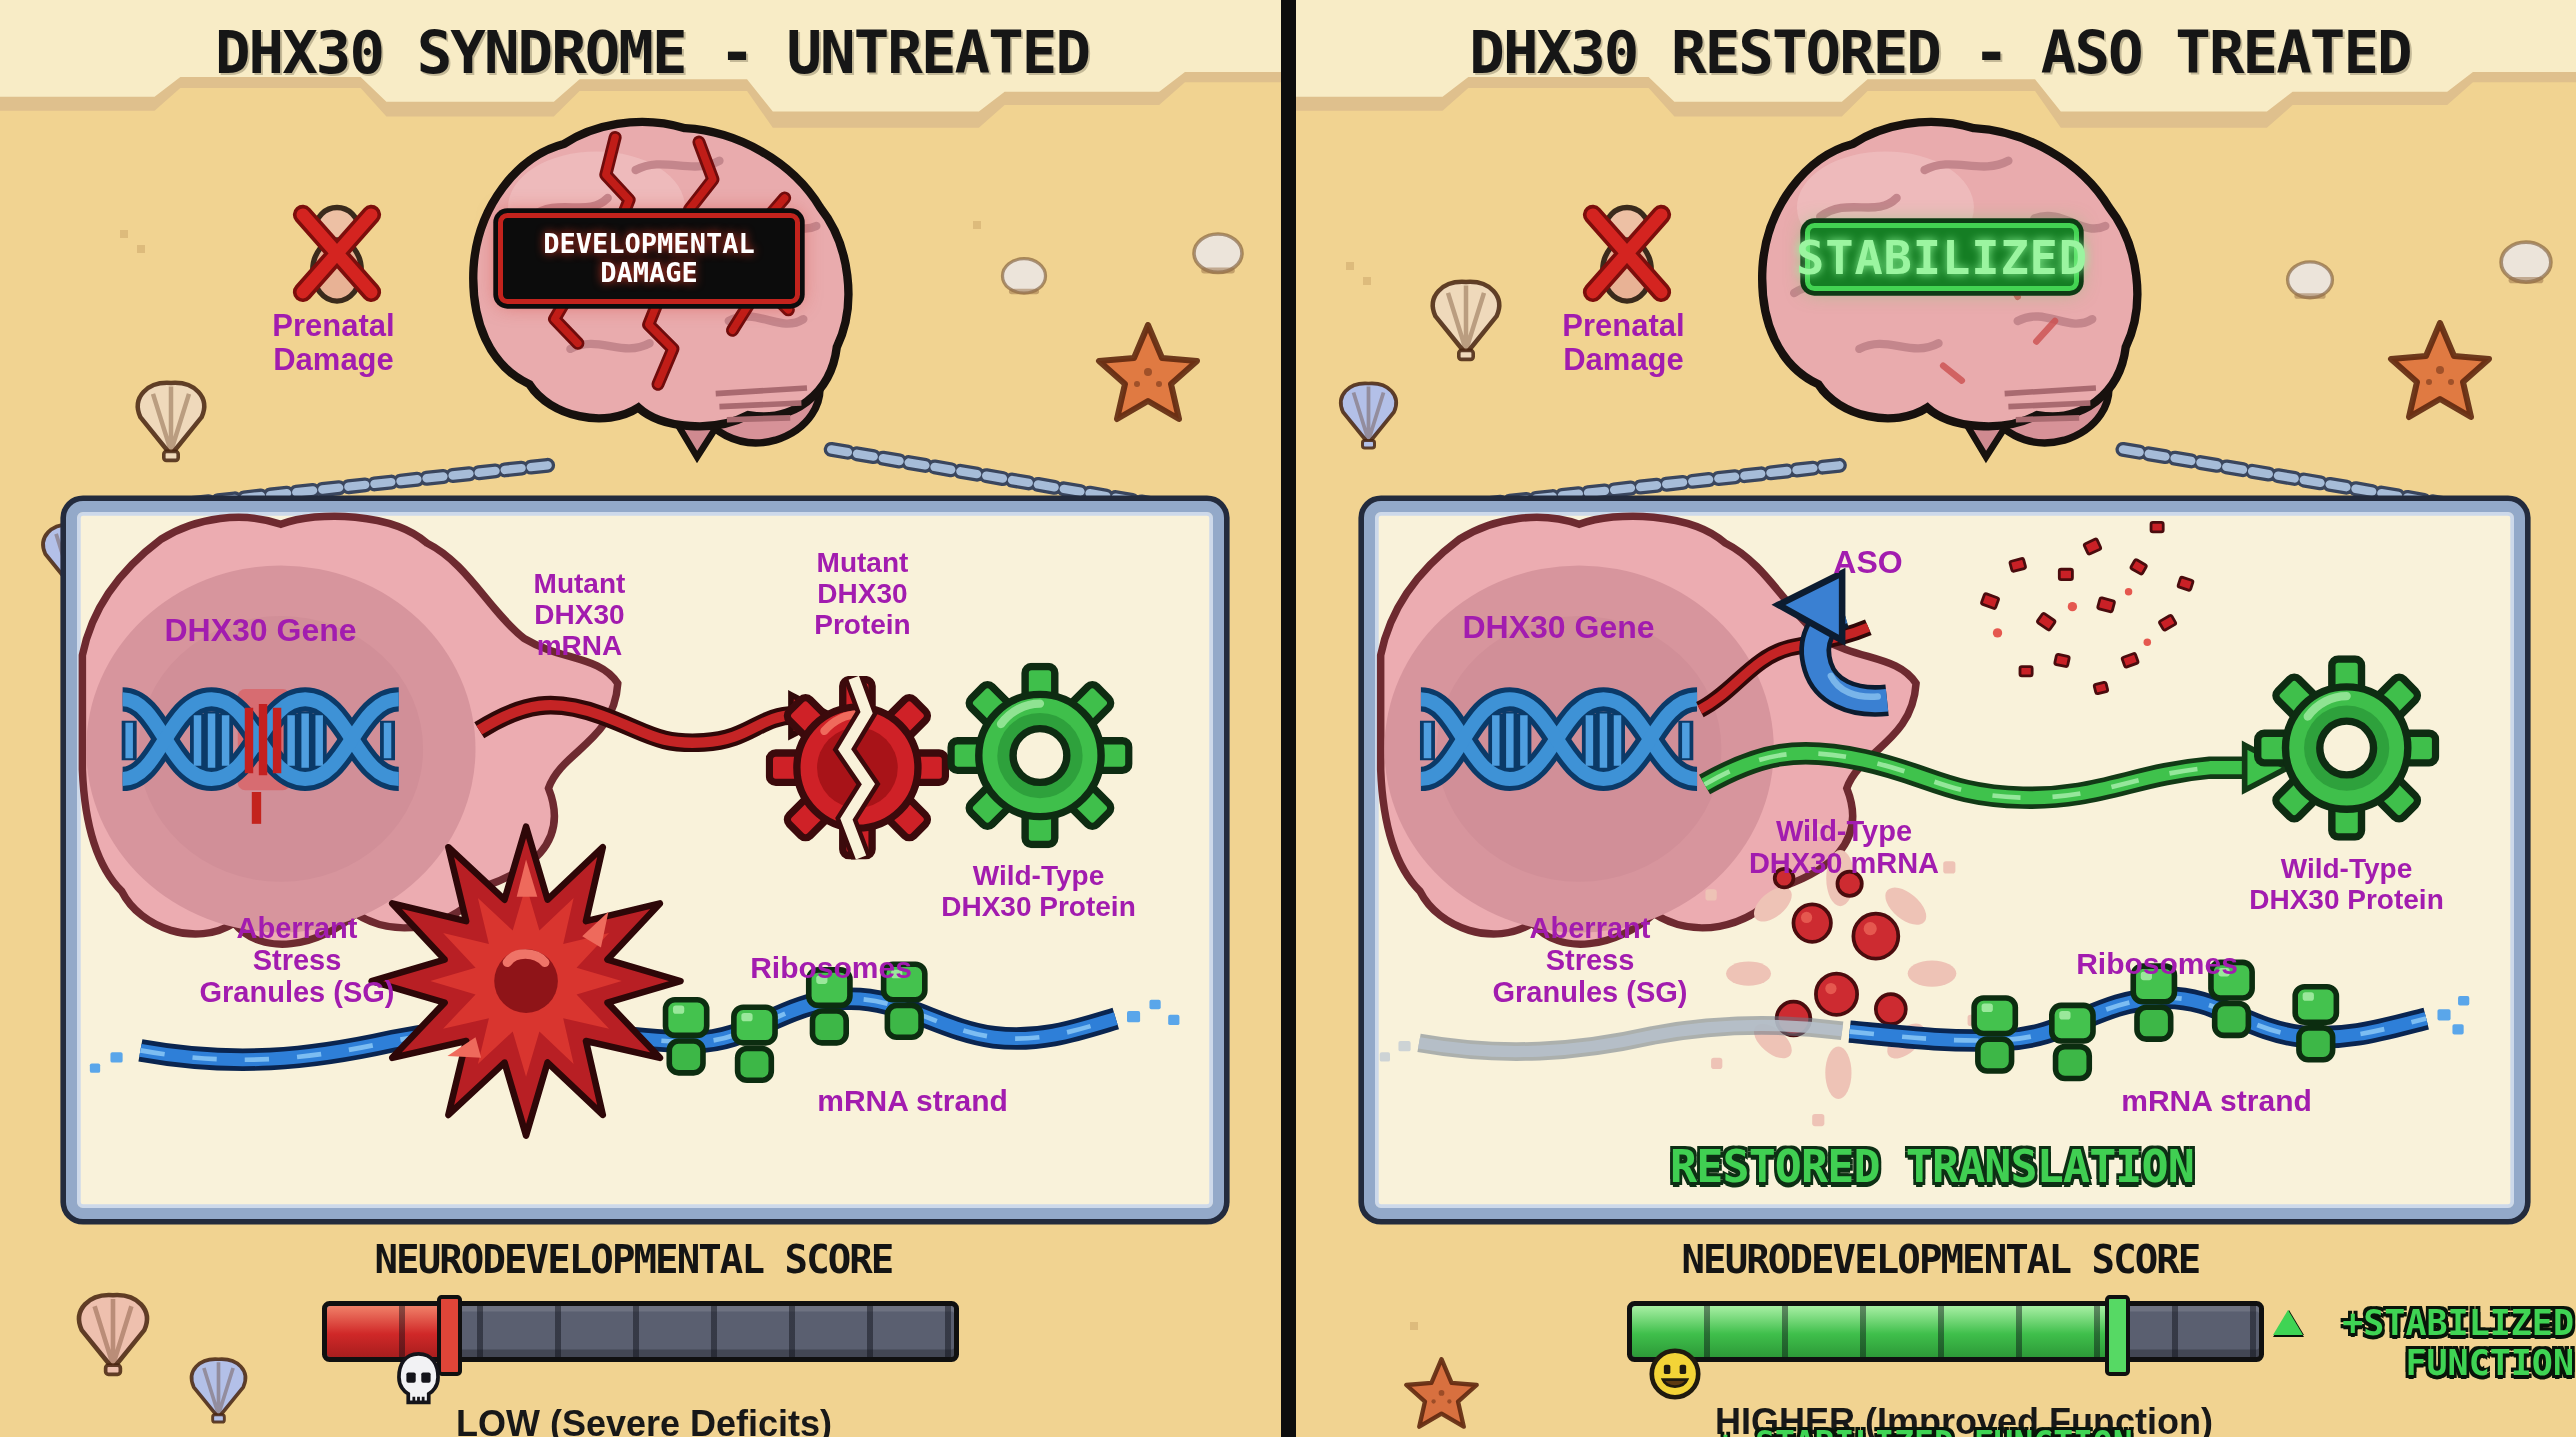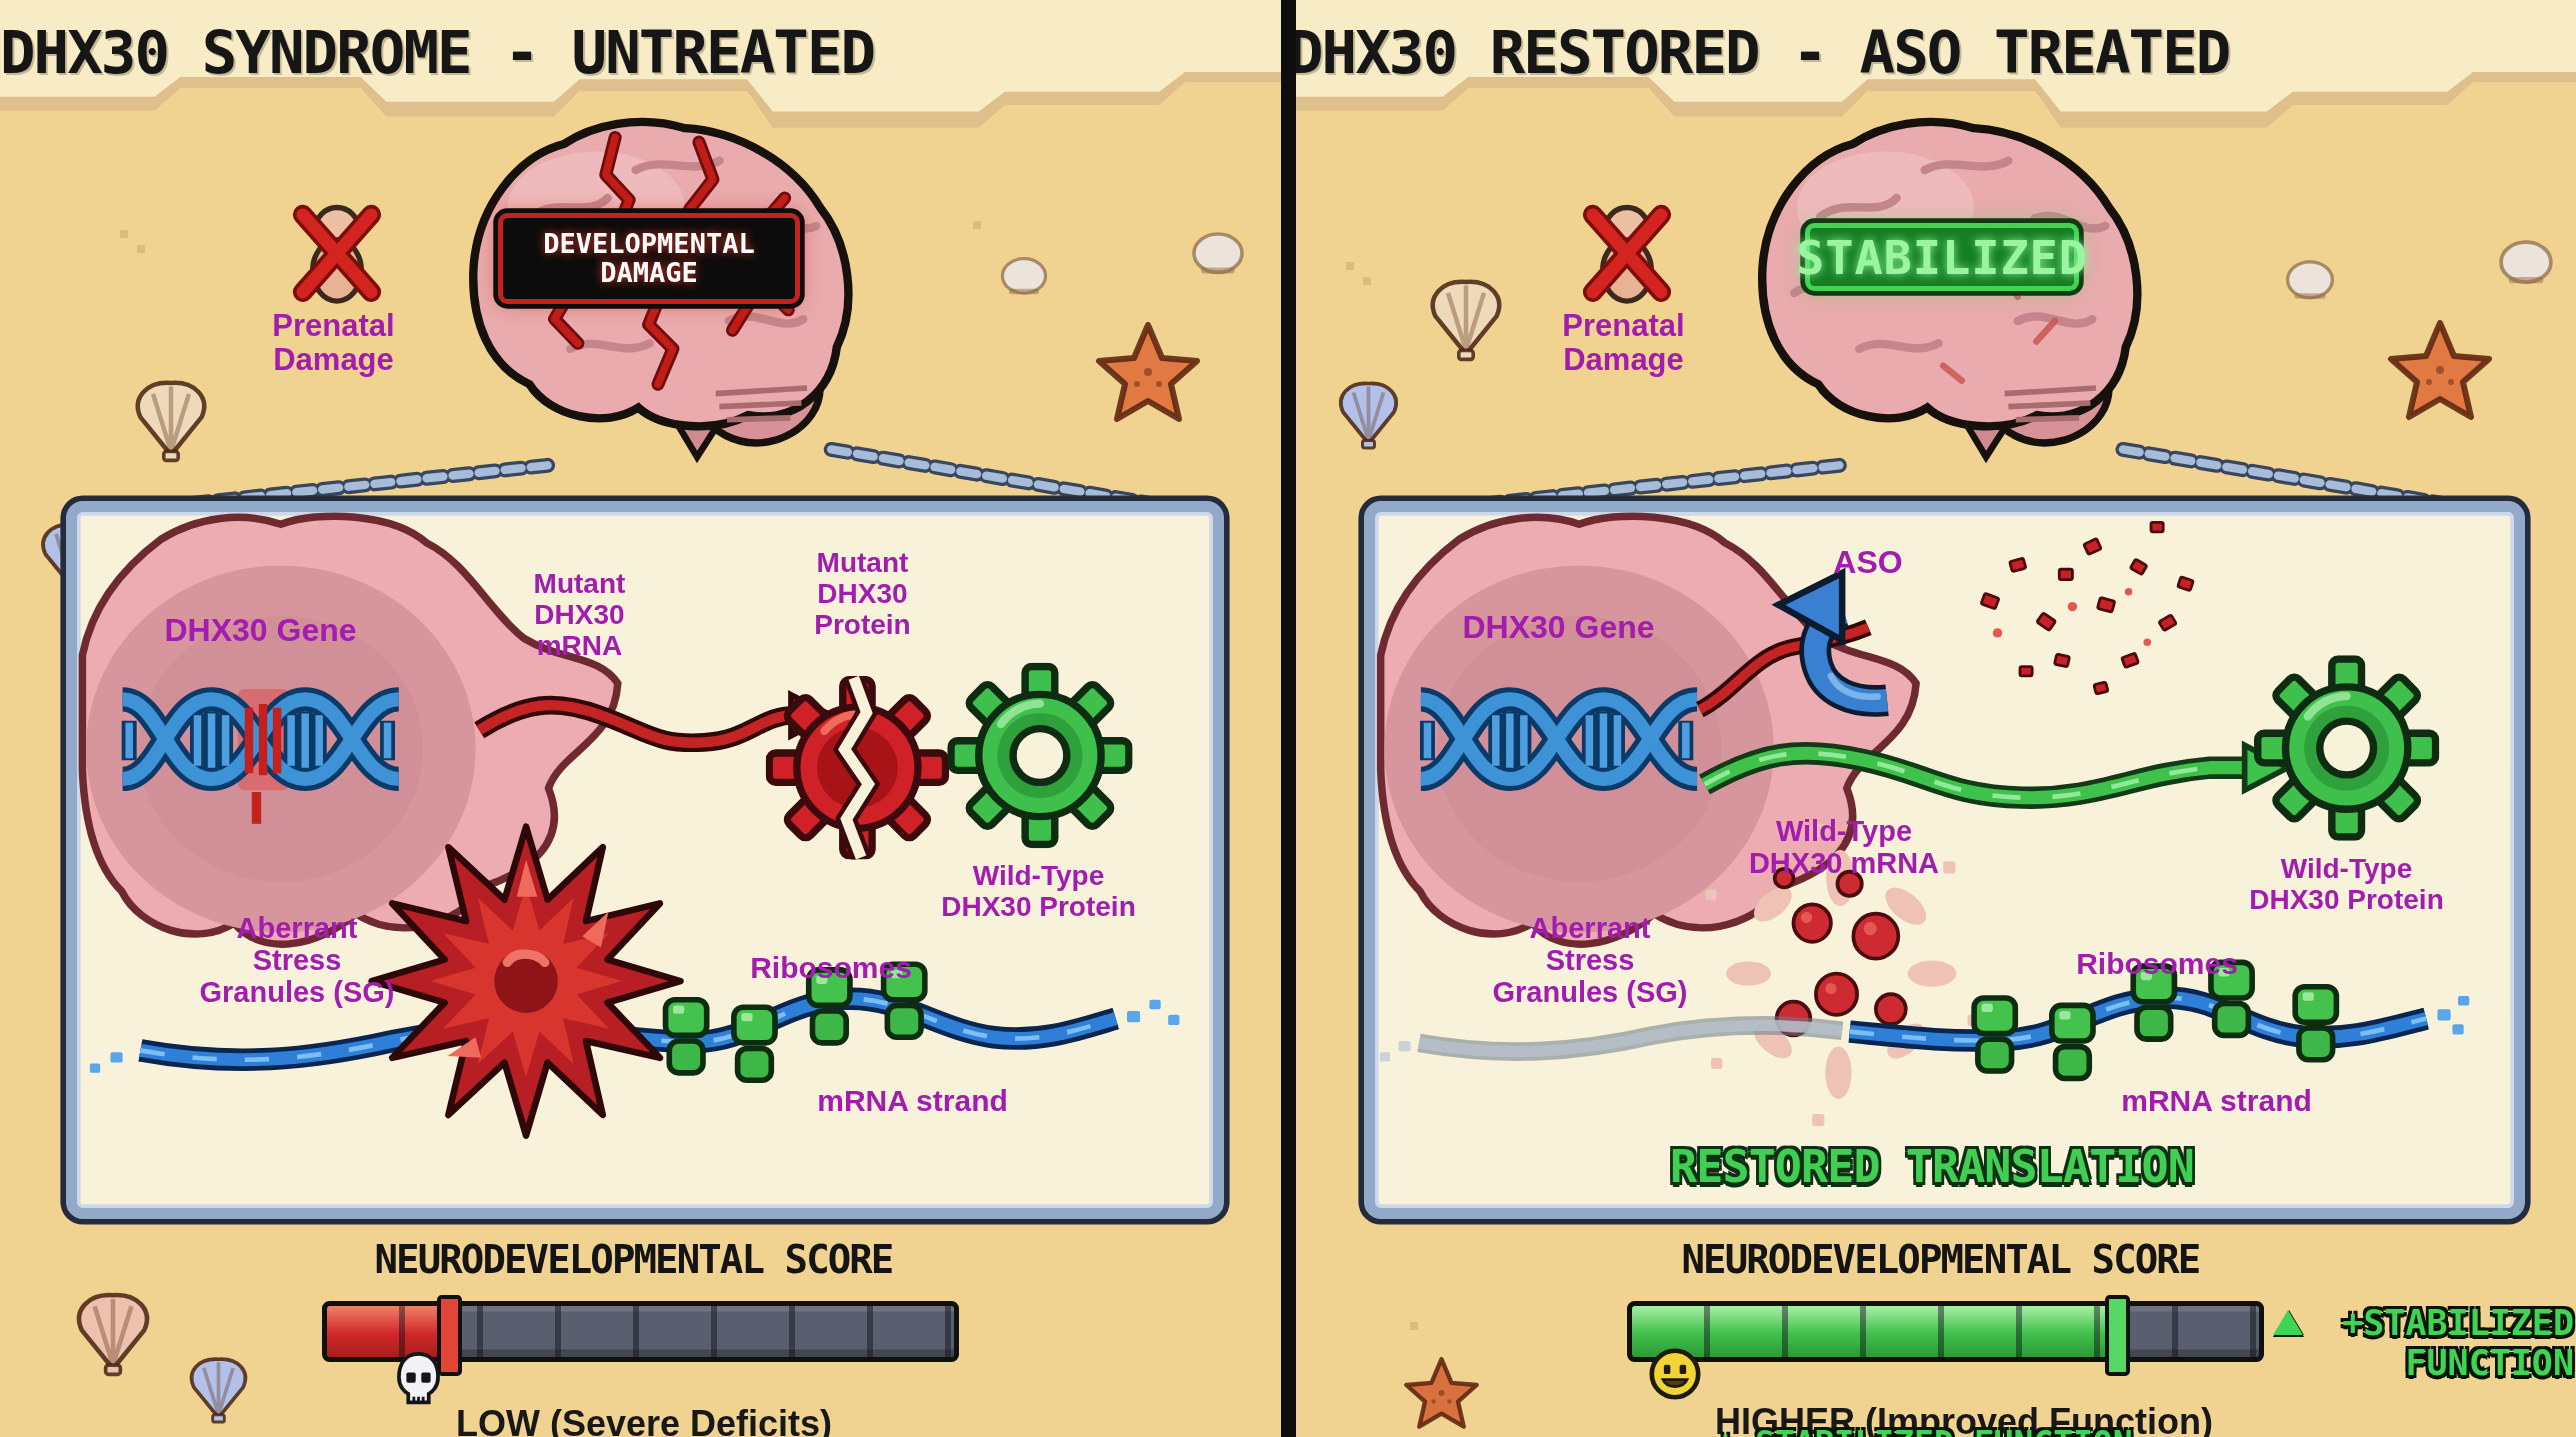--- a/index.html
+++ b/index.html
@@ -5,21 +5,21 @@
   html,body{margin:0;padding:0;}
   body{width:2576px;height:1438px;position:relative;overflow:hidden;
        background:#f1d391;font-family:"Liberation Sans",sans-serif;}
   .half{position:absolute;top:0;width:1288px;height:1438px;overflow:hidden;}
   #halfL{left:0}#halfR{left:1288px}
   .divider{position:absolute;left:1281px;top:0;width:15px;height:1438px;background:#0d0d0d;z-index:9}
   .duneShadow{position:absolute;top:0;left:0;width:100%;height:142px;background:#dfc08d;z-index:0;
      clip-path:polygon(0 0,100% 0,100% 58%,92% 58%,90% 74%,78% 74%,76% 90%,60% 90%,58% 64%,45% 64%,43% 82%,30% 82%,28% 62%,14% 62%,12% 78%,0 78%);}
   .duneLight{position:absolute;top:0;left:0;width:100%;height:124px;background:#f8ecc6;z-index:0;
      clip-path:polygon(0 0,100% 0,100% 58%,92% 58%,90% 74%,78% 74%,76% 90%,60% 90%,58% 64%,45% 64%,43% 82%,30% 82%,28% 62%,14% 62%,12% 78%,0 78%);}
-  .title{position:absolute;top:13px;left:0;width:100%;height:79px;line-height:79px;text-align:left;
+  .title{position:absolute;top:13px;left:8px;width:100%;height:79px;line-height:79px;text-align:center;
      font-family:"DejaVu Sans Mono",monospace;font-weight:700;font-size:59px;letter-spacing:-1.9px;color:#161616;z-index:8;
      text-shadow:1.9px 1.9px 0 rgba(40,30,10,.25);}
   .panel{position:absolute;background:#f9f2da;border:11.2px solid #93a9c9;border-radius:17px;z-index:2;
      box-shadow:0 0 0 5.6px #232b3d, inset 0 0 0 3.7px #cdd9ea;}
   .art{position:absolute;inset:0;width:1288px;height:1438px;z-index:3;pointer-events:none}
   .lines{z-index:1}
   .t{position:absolute;font-weight:700;text-align:center;color:#a21caf;line-height:1.1;z-index:6}
   .badge{position:absolute;z-index:7;display:flex;align-items:center;justify-content:center;text-align:center;
      font-family:"DejaVu Sans Mono",monospace;font-weight:700;border-radius:9.4px;}
   .badge.red{background:#0c0c0c;border:5.6px solid #c3231d;color:#ffffff;font-size:27px;line-height:1.05;letter-spacing:0;

